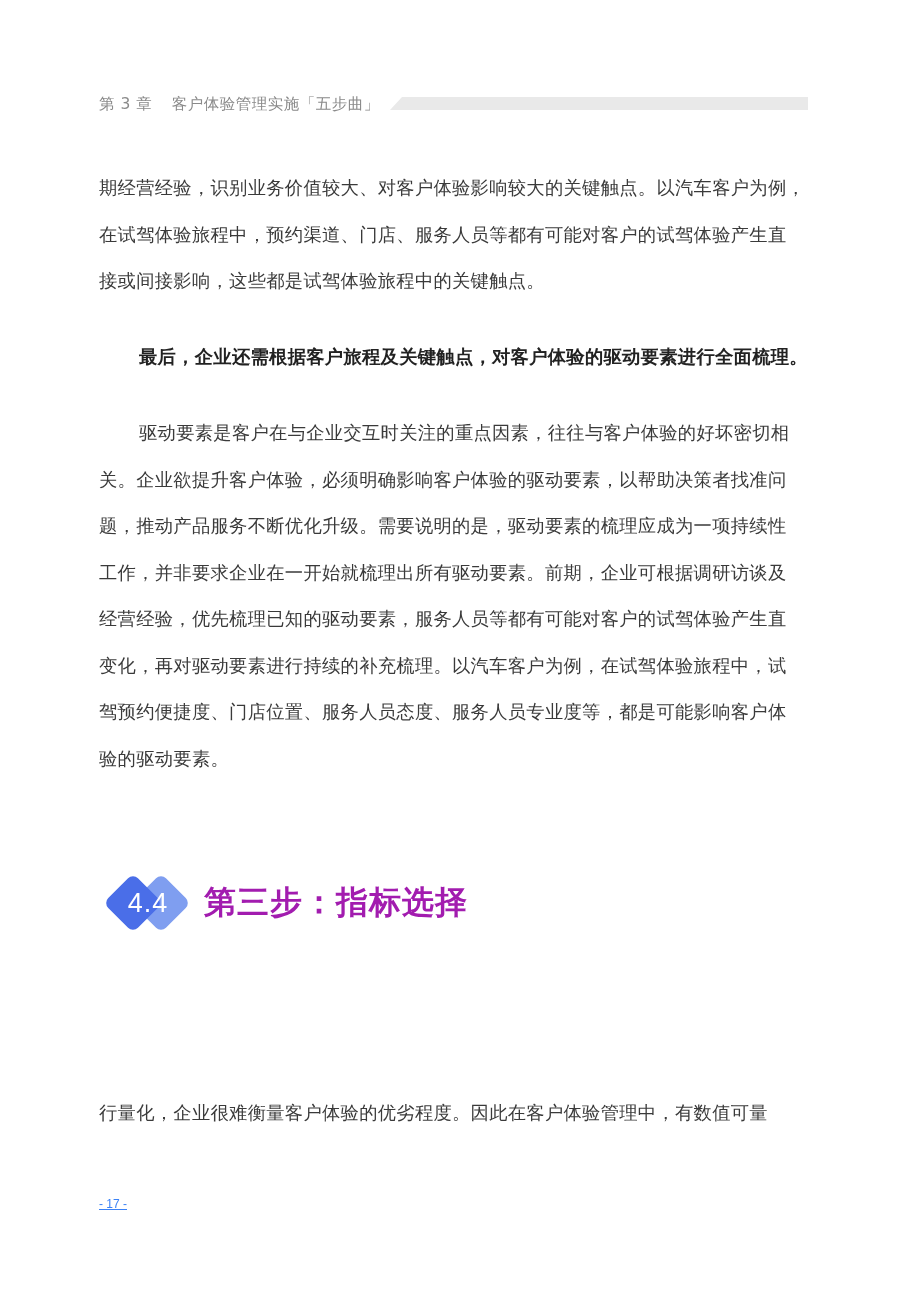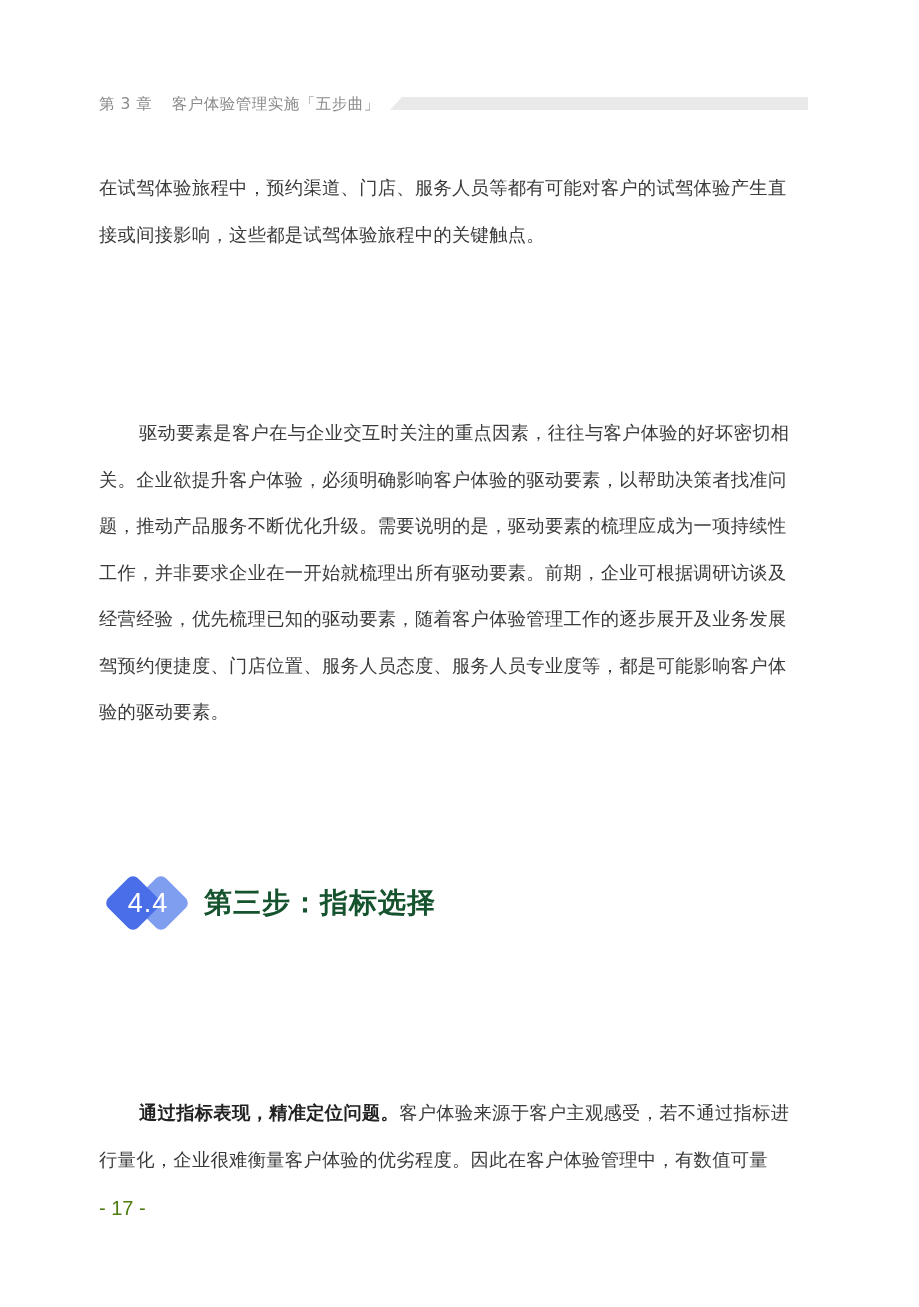--- a/index.html
+++ b/index.html
@@ -88,72 +88,77 @@
       width: 56px;
       text-align: center;
       color: #ffffff;
       font-family: "Liberation Sans", "DejaVu Sans", sans-serif;
       font-size: 27px;
       line-height: 34px;
       letter-spacing: 1px;
     }
     .section-title {
       margin-left: 14px;
-      font-size: 28px;
+      font-size: 32px;
       font-weight: bold;
-      color: #14532d;
+      color: #a21caf;
       letter-spacing: 1px;
       white-space: nowrap;
     }
     
     .page-number {
       position: absolute;
       left: 99px; top: 1197px;
       font-family: "Liberation Sans", "DejaVu Sans", sans-serif;
-      font-size: 20px;
-      color: #4d7c0f;
+      font-size: 12px;
+      color: #3b82f6;
+      text-decoration: underline;
     }
   </style>
 </head>
 <body>
 
 <div class="page">
 
   <div class="running-header">
     <span class="chapter-num">第 3 章</span>
     <span>客户体验管理实施「五步曲」</span>
   </div>
   <div class="header-bar"></div>
 
   <div class="para" style="top:165px;">
+    <span class="line">期经营经验，识别业务价值较大、对客户体验影响较大的关键触点。以汽车客户为例，</span>
     <span class="line">在试驾体验旅程中，预约渠道、门店、服务人员等都有可能对客户的试驾体验产生直</span>
     <span class="line">接或间接影响，这些都是试驾体验旅程中的关键触点。</span>
   </div>
 
+  <div class="para" style="top:334px;">
+    <span class="line indent bold">最后，企业还需根据客户旅程及关键触点，对客户体验的驱动要素进行全面梳理。</span>
+  </div>
 
   <div class="para" style="top:410px;font-family:Liberation Serif, serif;">
     <span class="line indent">驱动要素是客户在与企业交互时关注的重点因素，往往与客户体验的好坏密切相</span>
     <span class="line">关。企业欲提升客户体验，必须明确影响客户体验的驱动要素，以帮助决策者找准问</span>
     <span class="line">题，推动产品服务不断优化升级。需要说明的是，驱动要素的梳理应成为一项持续性</span>
     <span class="line">工作，并非要求企业在一开始就梳理出所有驱动要素。前期，企业可根据调研访谈及</span>
-    <span class="line">经营经验，优先梳理已知的驱动要素，随着客户体验管理工作的逐步展开及业务发展</span>
+    <span class="line">经营经验，优先梳理已知的驱动要素，服务人员等都有可能对客户的试驾体验产生直</span>
+    <span class="line">变化，再对驱动要素进行持续的补充梳理。以汽车客户为例，在试驾体验旅程中，试</span>
     <span class="line">驾预约便捷度、门店位置、服务人员态度、服务人员专业度等，都是可能影响客户体</span>
     <span class="line">验的驱动要素。</span>
   </div>
 
   <div class="section-heading">
     <div class="badge">
       <div class="diamond back"></div>
       <div class="diamond front"></div>
       <div class="badge-num">4.4</div>
     </div>
     <div class="section-title">第三步：指标选择</div>
   </div>
 
 
   <div class="para" style="top:1090px;">
-    <span class="line indent"><span class="bold">通过指标表现，精准定位问题。</span><span>客户体验来源于客户主观感受，若不通过指标进</span></span>
     <span class="line">行量化，企业很难衡量客户体验的优劣程度。因此在客户体验管理中，有数值可量</span>
   </div>
 
   <div class="page-number">- 17 -</div>
 
 </div>
 
 </body></html>

